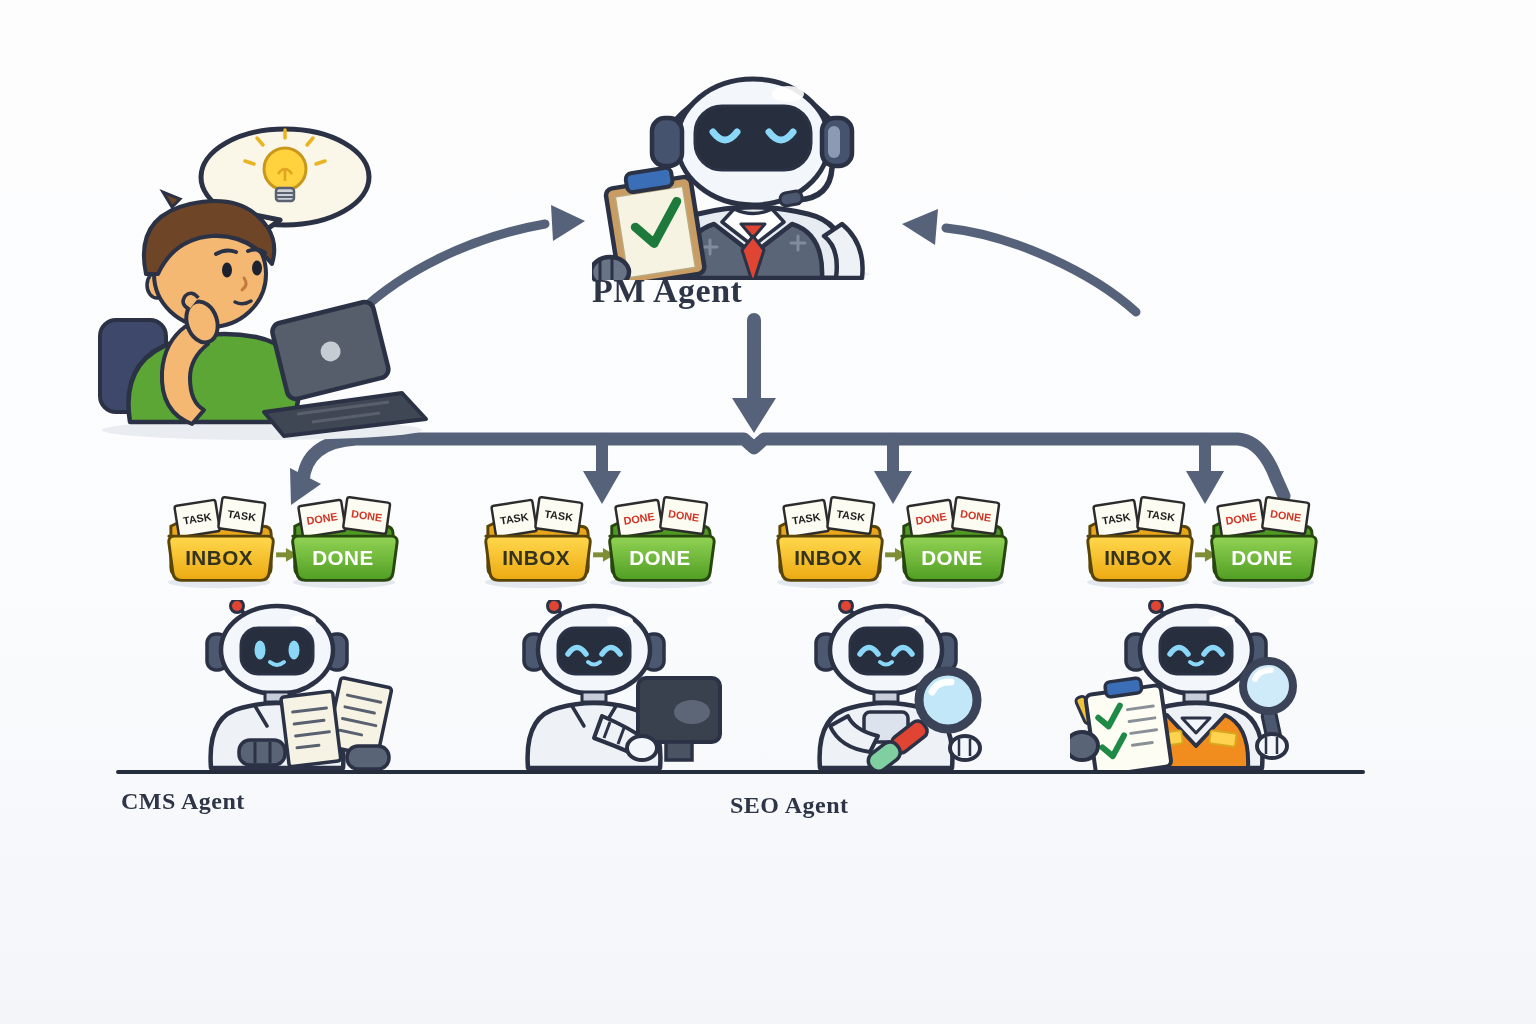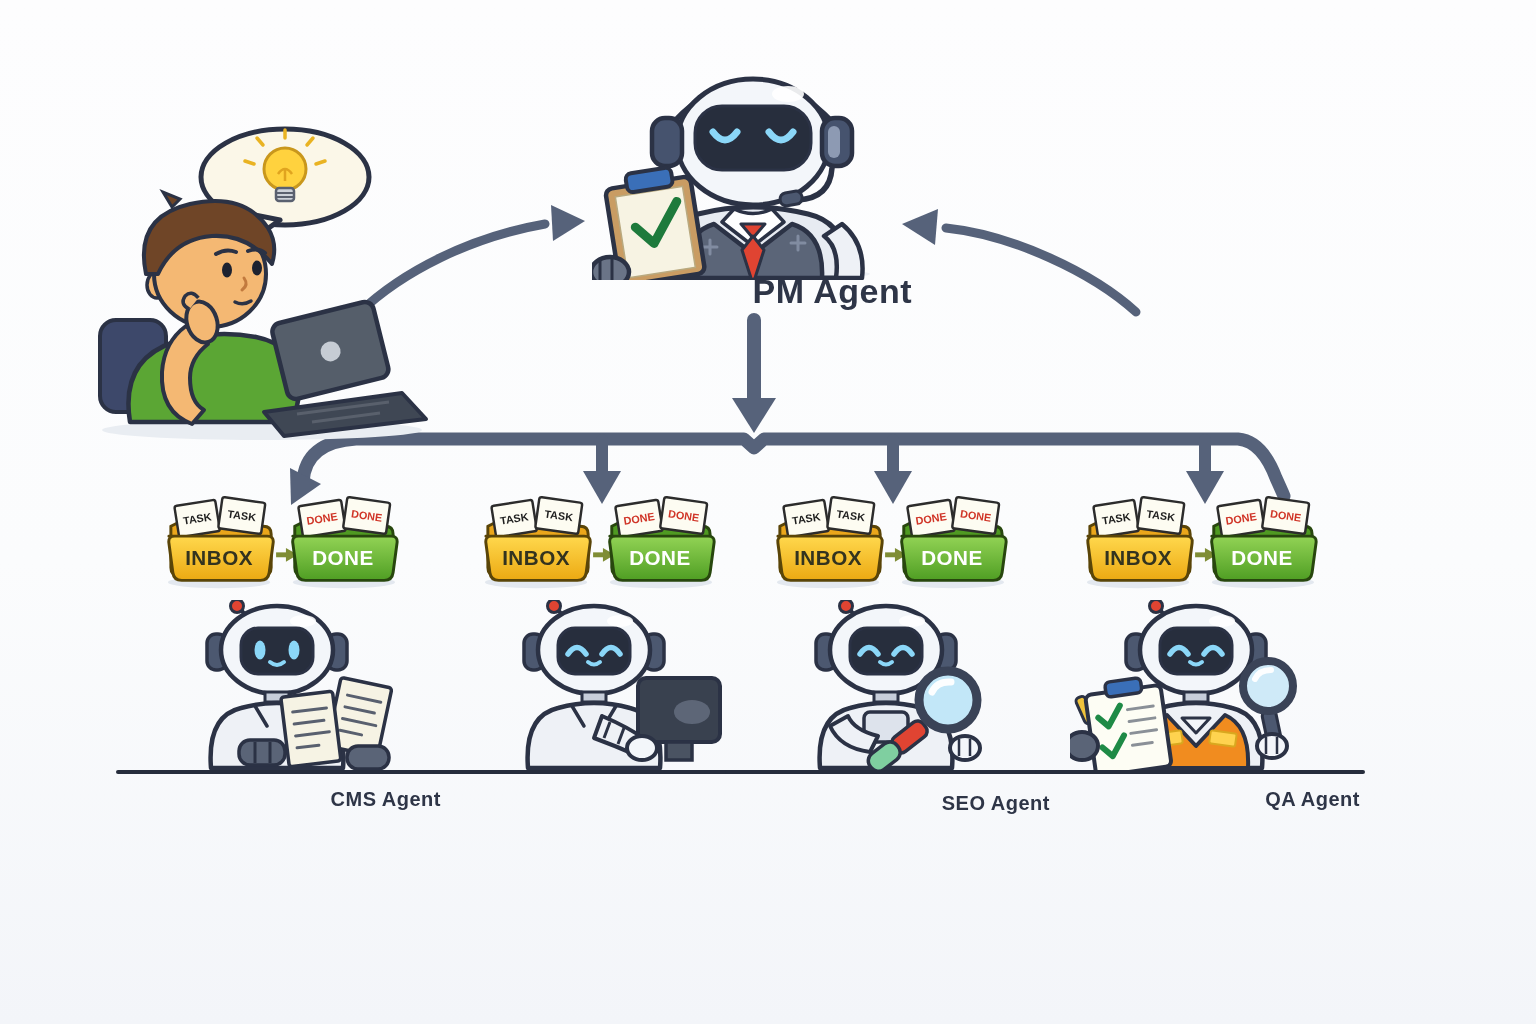--- a/index.html
+++ b/index.html
@@ -2,23 +2,23 @@
 <html><head>
 <meta charset="utf-8">
 <style>
   html,body{margin:0;padding:0;background:#ffffff;}
   .canvas{
     position:relative;width:1536px;height:1024px;overflow:hidden;
     background:linear-gradient(180deg,#fdfdfe 0%,#fbfcfd 55%,#f3f5f9 100%);
     font-family:"Liberation Sans",sans-serif;
   }
   .abs{position:absolute;}
-  .label{position:absolute;text-align:right;font-weight:700;color:#2e3547;letter-spacing:.5px;}
+  .label{position:absolute;text-align:left;font-weight:700;color:#2e3547;letter-spacing:.5px;font-family:Liberation Serif, serif;}
   .pm-label{font-size:34px;}
-  .agent-label{font-size:20px;}
+  .agent-label{font-size:24px;}
   .desk{position:absolute;height:0;border-top:4px solid #262d3c;border-radius:3px;}
   svg{display:block;}
   svg text{font-family:"Liberation Sans",sans-serif;font-weight:700;}
   .folder-label{font-size:21px;text-anchor:middle;letter-spacing:.5px;}
   .inbox-label{fill:#33331f;}
   .done-label{fill:#ffffff;}
   .card-text{font-size:11px;text-anchor:middle;}
   .task-text{fill:#1f1f1f;}
   .done-card-text{fill:#d03527;}
 </style>
@@ -438,15 +438,14 @@
       <g transform="translate(198,110) rotate(78)">
         <rect x="0" y="-7" width="32" height="14" rx="6" fill="#4c5870" stroke="#2b3245" stroke-width="3"></rect>
       </g>
       <circle cx="198" cy="86" r="25" fill="#cfeaf8" stroke="#3a4357" stroke-width="8"></circle>
       <path d="M185,79 q4,-9 16,-9" stroke="#ffffff" stroke-width="6" fill="none" stroke-linecap="round" opacity="0.95"></path>
       <ellipse cx="202" cy="146" rx="15" ry="12" fill="#f3f6fa" stroke="#2b3245" stroke-width="4"></ellipse>
       <path d="M196,137 v17 M207,137 v17" stroke="#2b3245" stroke-width="2.5"></path>
     </g>
   </svg>
   <div class="desk" style="left:1035px;top:770px;width:330px"></div>
-  <div class="label agent-label" style="left:1040px;top:788px;width:320px">QA Agent</div>
 
 </div>
 
 </body></html>

